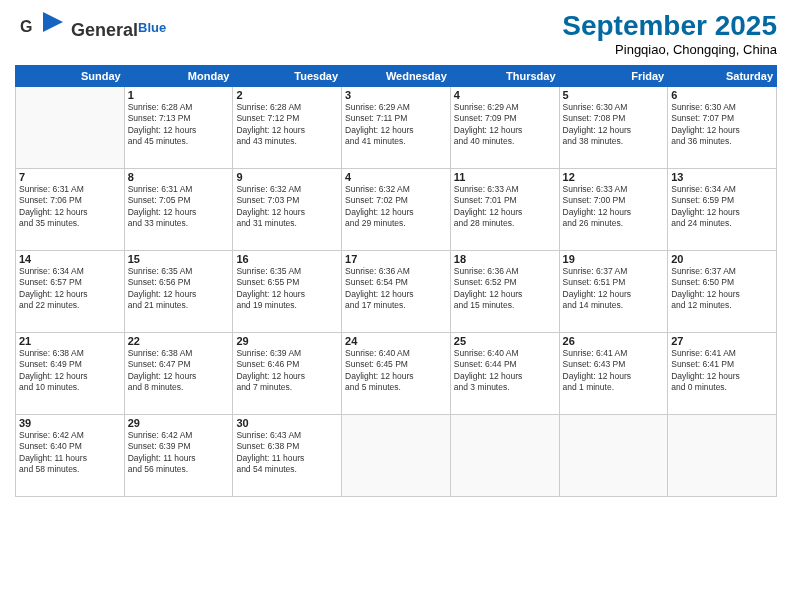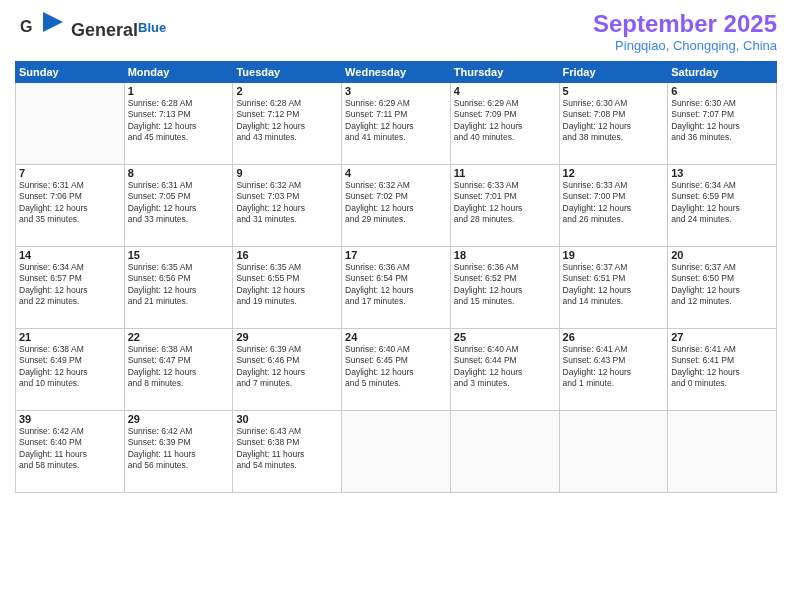--- a/index.html
+++ b/index.html
@@ -19,40 +19,40 @@
     .header {
       display: flex;
       justify-content: space-between;
       align-items: flex-start;
       margin-bottom: 8px;
     }
     .title-section {
       text-align: right;
     }
     .month-year {
-      font-size: 24px;
-      font-weight: bold;
-      color: #8b5cf6;
+      font-size: 28px;
+      font-weight: bold;
+      color: #0369a1;
     }
     .location {
       font-size: 13px;
-      color: #3b82f6;
+      color: #000000;
     }
     .calendar {
       width: 100%;
       border-collapse: collapse;
       table-layout: fixed;
     }
     .calendar th {
       background: #1565c0;
       color: #fff;
       font-size: 11px;
       font-weight: bold;
       padding: 4px 3px;
-      text-align: left;
+      text-align: right;
       border: 1px solid #1565c0;
     }
     .calendar td {
       border: 1px solid #ccc;
       vertical-align: top;
       padding: 2px 3px;
       font-size: 9px;
       color: #333;
       height: 82px;
       width: 14.28%;

